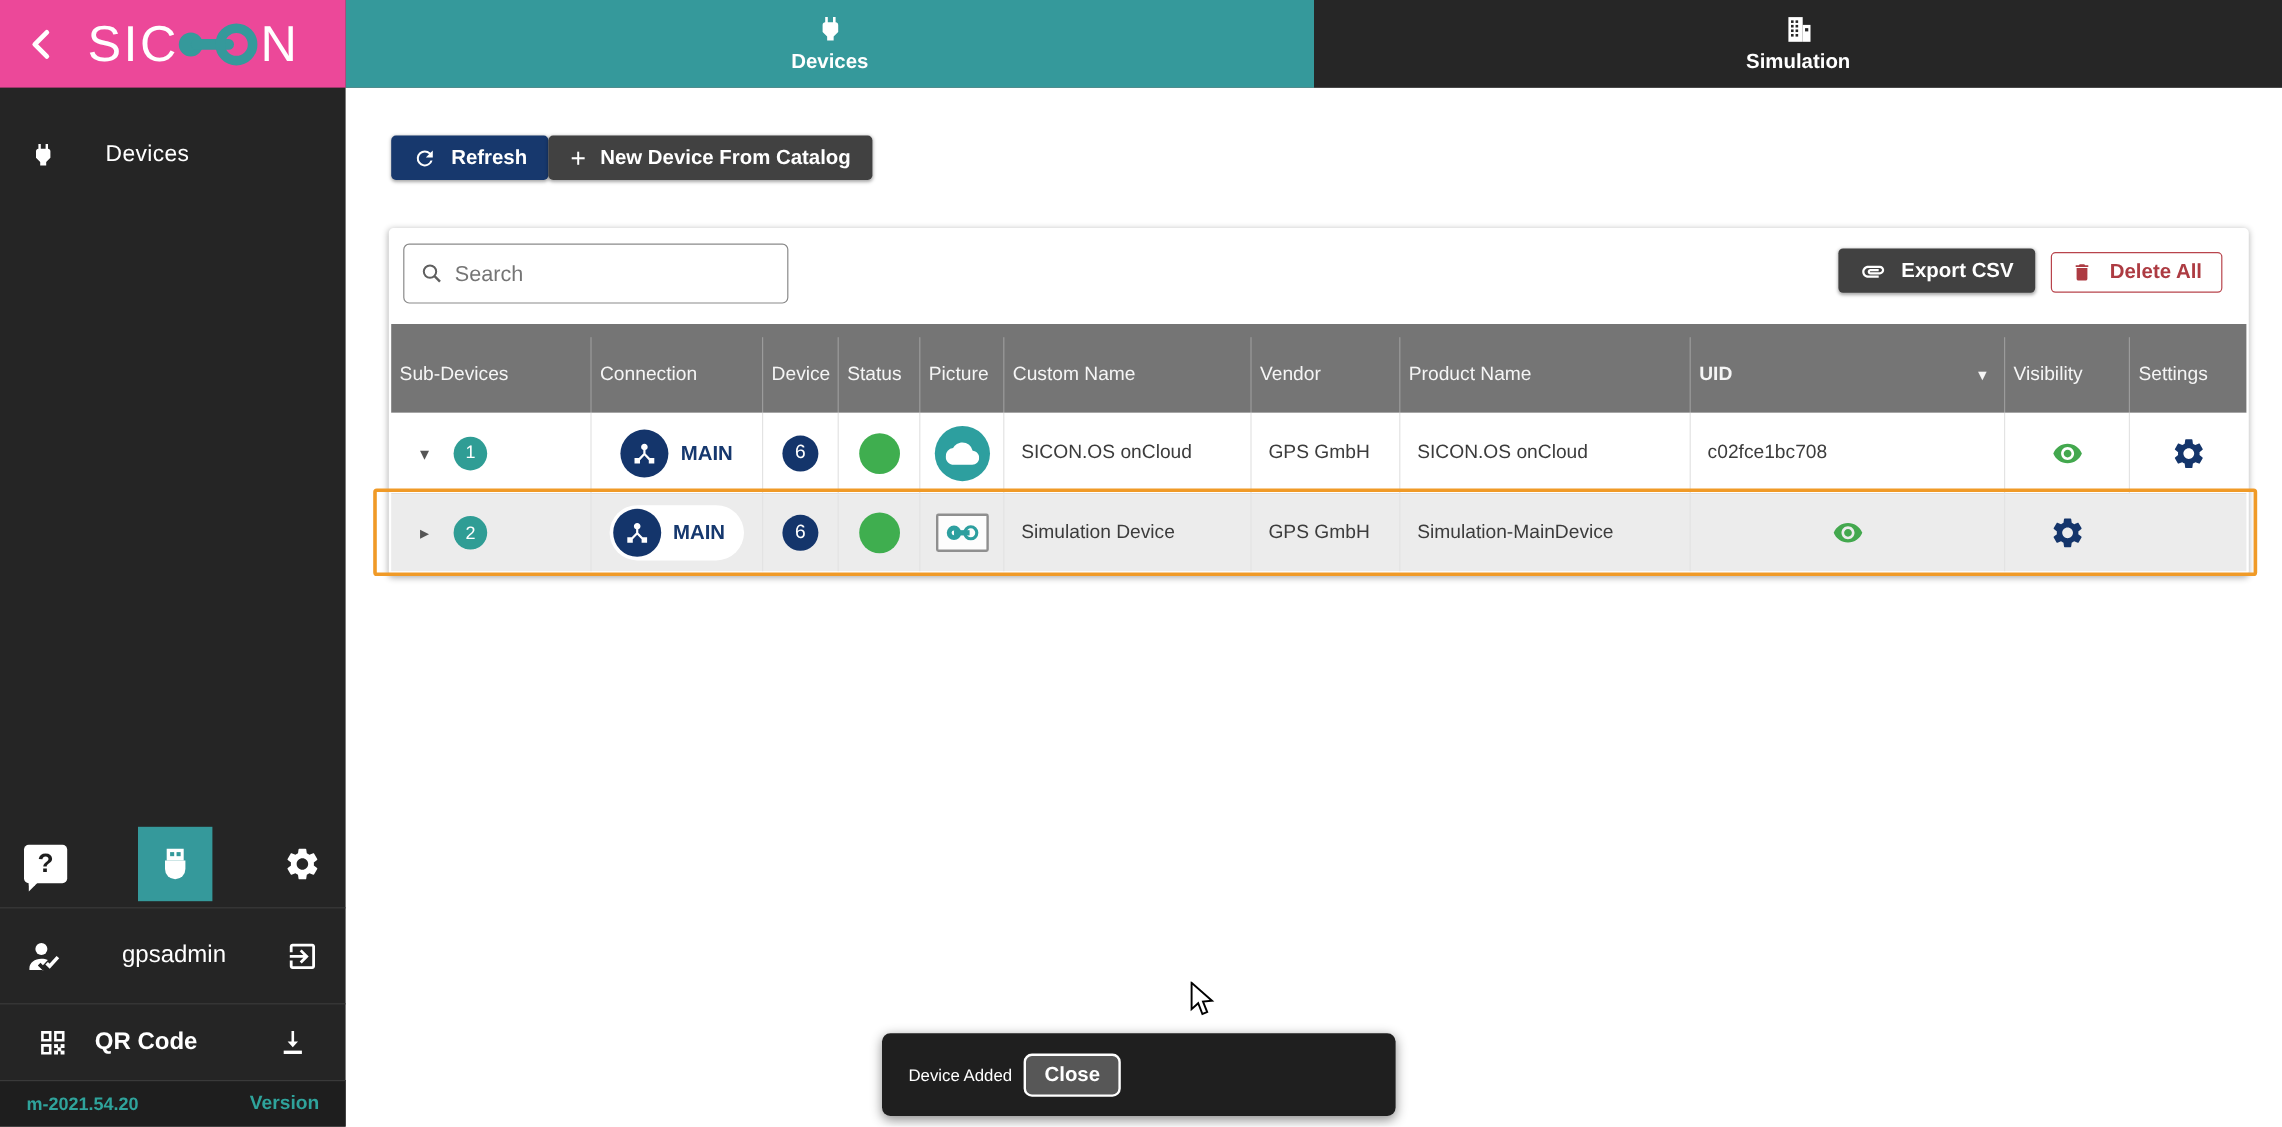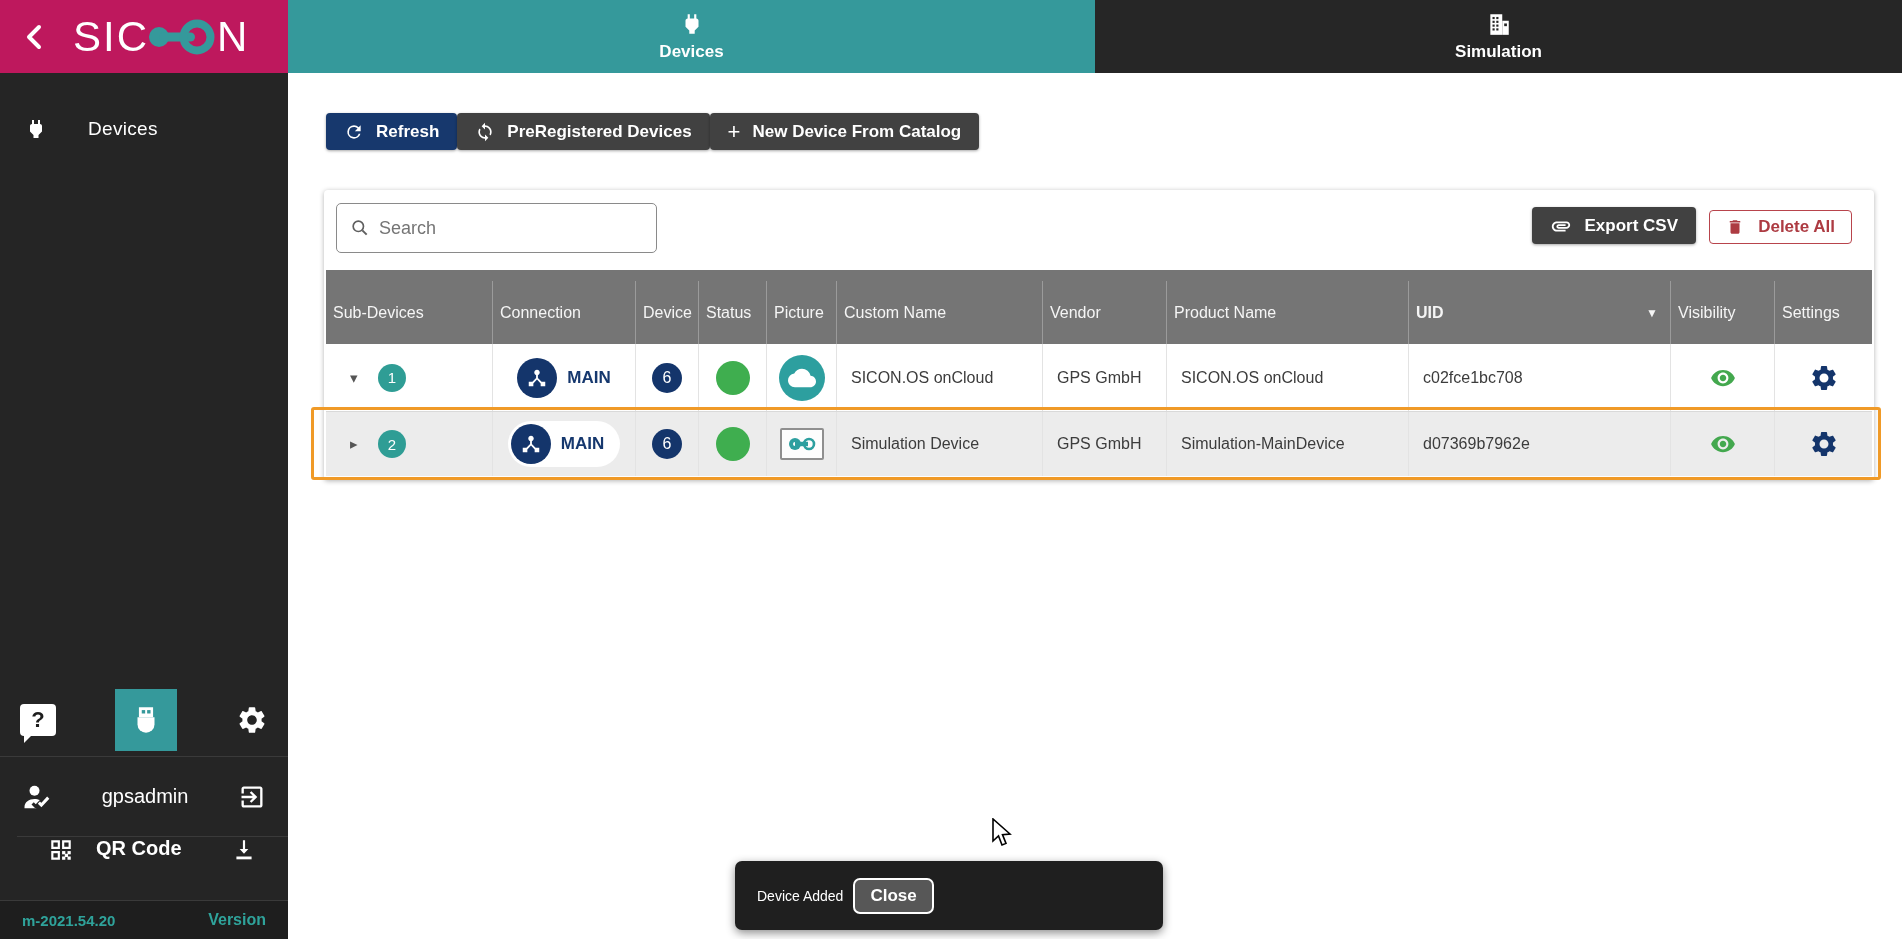--- a/index.html
+++ b/index.html
@@ -3,43 +3,43 @@
 <meta charset="utf-8">
 <style>
   * { margin:0; padding:0; box-sizing:border-box; }
   html,body { width:1902px; height:939px; overflow:hidden; background:#fff;
     font-family:"Liberation Sans", sans-serif; }
   .app { position:relative; width:1902px; height:939px; }
 
   
   .sidebar { position:absolute; left:0; top:0; width:288px; height:939px;
     background:#252525; display:flex; flex-direction:column; z-index:5; }
-  .sb-header { height:73px; background:#be185d; display:flex; align-items:center;
+  .sb-header { height:73px; background:#ec4899; display:flex; align-items:center;
     padding:0 16px; flex:0 0 auto; }
   .back-btn { width:36px; height:36px; display:flex; align-items:center; justify-content:center; cursor:pointer; }
   .sb-logo { flex:1; display:flex; justify-content:center; }
   .sb-nav { flex:1 1 auto; padding-top:30px; }
   .nav-item { display:flex; align-items:center; height:52px; padding:0 24px; color:#fff;
     font-size:19px; cursor:pointer; }
   .nav-item .nav-label { margin-left:40px; letter-spacing:.3px; }
   .sb-footer { flex:0 0 auto; }
   .icons-row { height:72px; display:flex; align-items:center; justify-content:space-between;
     padding:0 20px; }
   .tile { width:62px; height:62px; background:#35999b; display:flex; align-items:center;
     justify-content:center; cursor:pointer; }
   .help-icon { position:relative; width:36px; height:32px; background:#fff; border-radius:4px;
     display:flex; align-items:center; justify-content:center; font-weight:bold; font-size:22px;
     color:#1d1d1d; cursor:pointer; }
   .help-icon:after { content:""; position:absolute; left:4px; bottom:-7px;
     border:5px solid transparent; border-top-color:#fff; border-left-color:#fff; }
   .user-row { height:80px; border-top:1px solid #3a3a3a; display:flex; align-items:center;
     justify-content:space-between; padding:12px 22px; }
   .user-name { color:#fff; font-size:20px; }
-  .qr-row { height:64px; border-top:1px solid #3a3a3a; display:flex; align-items:flex-start;
-    padding:0 31px;margin-left:17px; }
+  .qr-row { height:64px; border-top:1px solid #3a3a3a; display:flex; align-items:center;
+    padding:0 31px; }
   .qr-label { color:#fff; font-size:20px; font-weight:bold; margin-left:22px; flex:1; }
   .version-row { height:39px; border-top:1px solid #3a3a3a; background:#1e1e1e; display:flex;
     align-items:center; justify-content:space-between; padding:0 22px; }
   .version-value { color:#2fa39b; font-size:15px; font-weight:bold; }
   .version-label { color:#2fa39b; font-size:16px; font-weight:bold; }
 
   
   .tabbar { position:absolute; left:288px; top:0; width:1614px; height:73px; display:flex;
     background:#262626; }
   .tab { flex:1; display:flex; flex-direction:column; align-items:center; justify-content:center;
@@ -241,28 +241,20 @@
   <div class="toolbar">
     <button class="btn btn-navy">
       <span class="bicon">
         <svg width="20" height="20" viewBox="0 0 24 24">
           <path d="M17.65 6.35A7.96 7.96 0 0 0 12 4a8 8 0 1 0 7.73 10h-2.08A6 6 0 1 1 12 6c1.66 0 3.14.69 4.22 1.78L13 11h7V4l-2.35 2.35z" fill="#fff"></path>
         </svg>
       </span>
       <span>Refresh</span>
     </button>
     <button class="btn btn-gray">
-      <span class="bicon">
-        <svg width="20" height="20" viewBox="0 0 24 24">
-          <path d="M12 4V1L8 5l4 4V6c3.31 0 6 2.69 6 6 0 1.01-.25 1.97-.7 2.8l1.46 1.46A7.93 7.93 0 0 0 20 12c0-4.42-3.58-8-8-8zm0 14c-3.31 0-6-2.69-6-6 0-1.01.25-1.97.7-2.8L5.24 7.74A7.93 7.93 0 0 0 4 12c0 4.42 3.58 8 8 8v3l4-4-4-4v3z" fill="#fff"></path>
-        </svg>
-      </span>
-      <span>PreRegistered Devices</span>
-    </button>
-    <button class="btn btn-gray">
       <span class="bicon" style="font-size:22px;font-weight:normal;">+</span>
       <span>New Device From Catalog</span>
     </button>
   </div>
 
   <div class="card">
     <div class="search-box">
       <span class="sicon">
         <svg width="20" height="20" viewBox="0 0 24 24">
           <circle cx="10" cy="10" r="6.2" fill="none" stroke="#5f5f5f" stroke-width="2"></circle>
@@ -382,21 +374,20 @@
             <circle cx="8" cy="9" r="6" fill="#2d9f9f"></circle>
             <circle cx="8" cy="9" r="2" fill="#fdfdfd"></circle>
             <rect x="8" y="6.8" width="13" height="4.4" fill="#2d9f9f"></rect>
             <circle cx="22" cy="9" r="5" fill="none" stroke="#2d9f9f" stroke-width="2.6"></circle>
           </svg>
         </span>
       </div>
       <div class="td txt">Simulation Device</div>
       <div class="td txt">GPS GmbH</div>
       <div class="td txt">Simulation-MainDevice</div>
-      <div class="td txt">d07369b7962e</div>
       <div class="td ctr">
         <span class="icon-btn">
           <svg width="26" height="26" viewBox="0 0 24 24">
             <path d="M12 4.5C7 4.5 2.73 7.61 1 12c1.73 4.39 6 7.5 11 7.5s9.27-3.11 11-7.5c-1.73-4.39-6-7.5-11-7.5zM12 17c-2.76 0-5-2.24-5-5s2.24-5 5-5 5 2.24 5 5-2.24 5-5 5zm0-8c-1.66 0-3 1.34-3 3s1.34 3 3 3 3-1.34 3-3-1.34-3-3-3z" fill="#43a84e"></path>
           </svg>
         </span>
       </div>
       <div class="td ctr">
         <span class="icon-btn">
           <svg width="30" height="30" viewBox="0 0 24 24">

